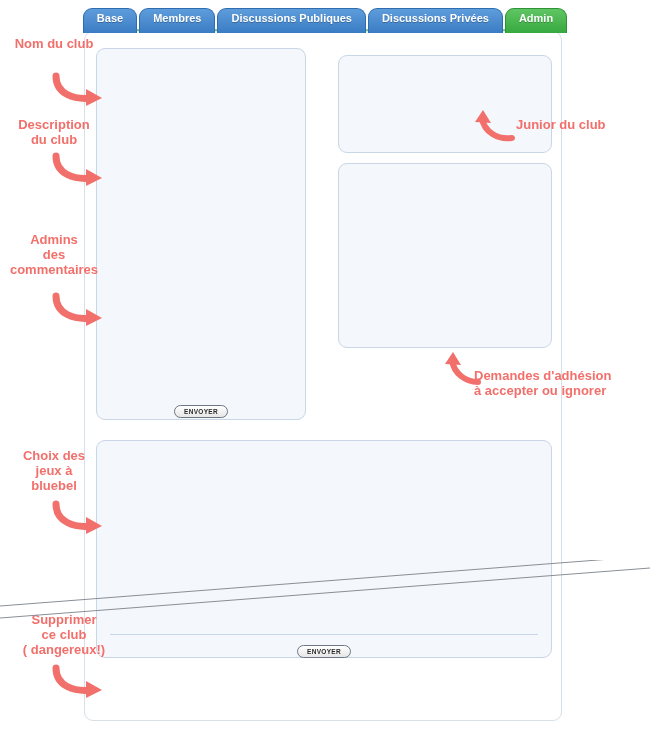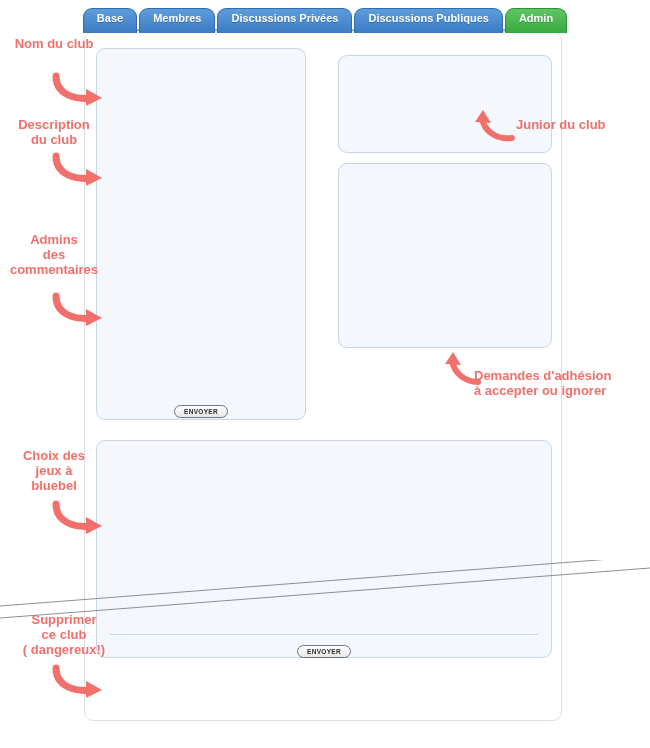--- a/index.html
+++ b/index.html
@@ -228,22 +228,22 @@
     background:#ffffff; color:#d9534f;
     font-size:5.6px; padding:1.5px 6px;
   }
 </style>
 </head>
 <body>
 
 <div class="tabbar" id="tabbar">
     <div class="tab">Base</div>
     <div class="tab">Membres</div>
+    <div class="tab">Discussions Publiques</div>
     <div class="tab">Discussions Privées</div>
-    <div class="tab">Discussions Publiques</div>
     <div class="tab active">Admin</div>
   </div>
 <div class="tabrule"></div>
 
 <div class="frame"></div>
 
 <div class="panel panel-top-left"></div>
 
 <div class="gen-head">
   <div class="sec-title">Généralités</div>

